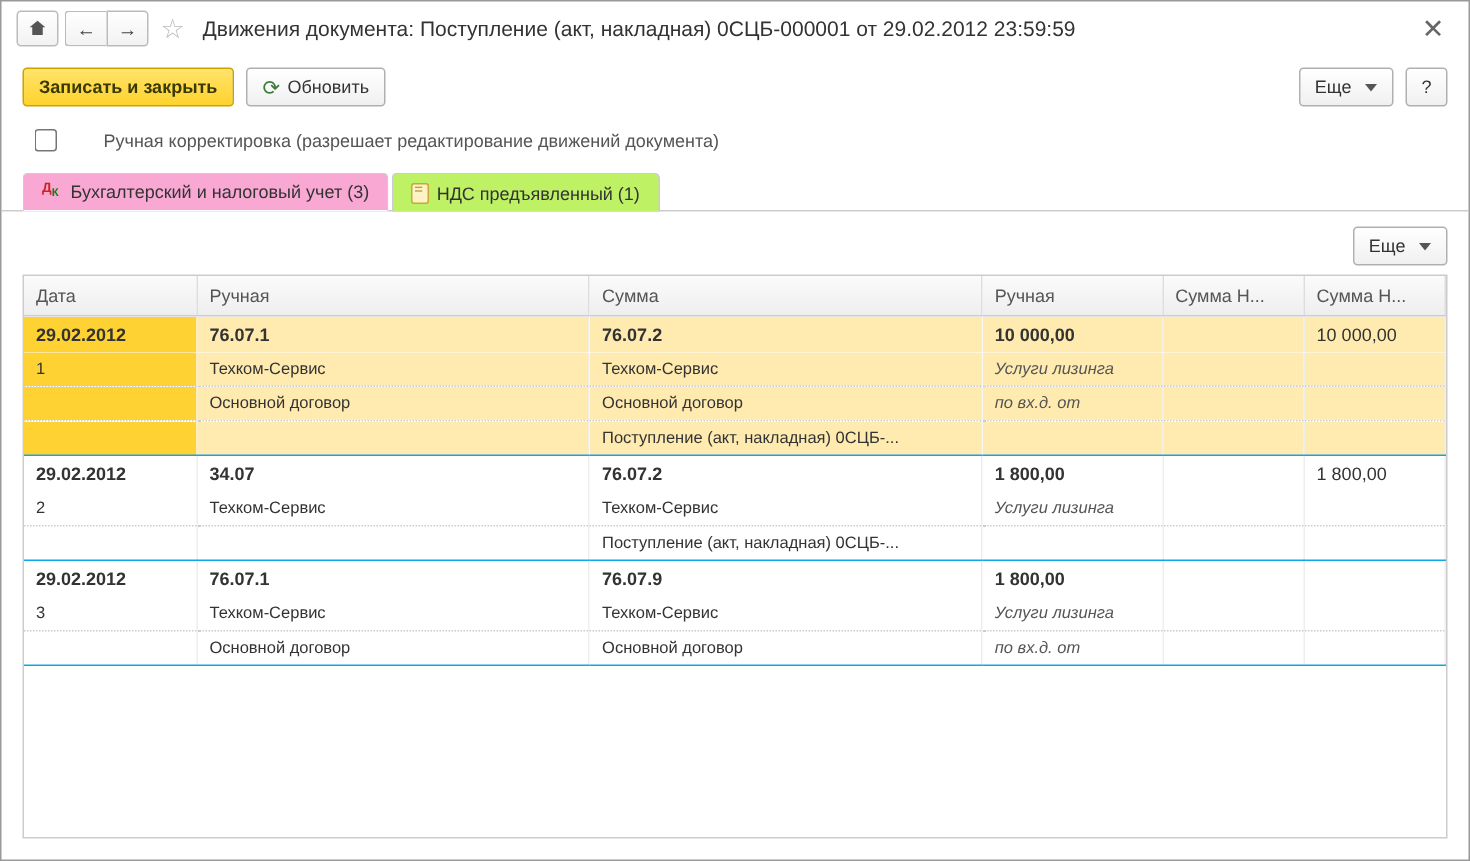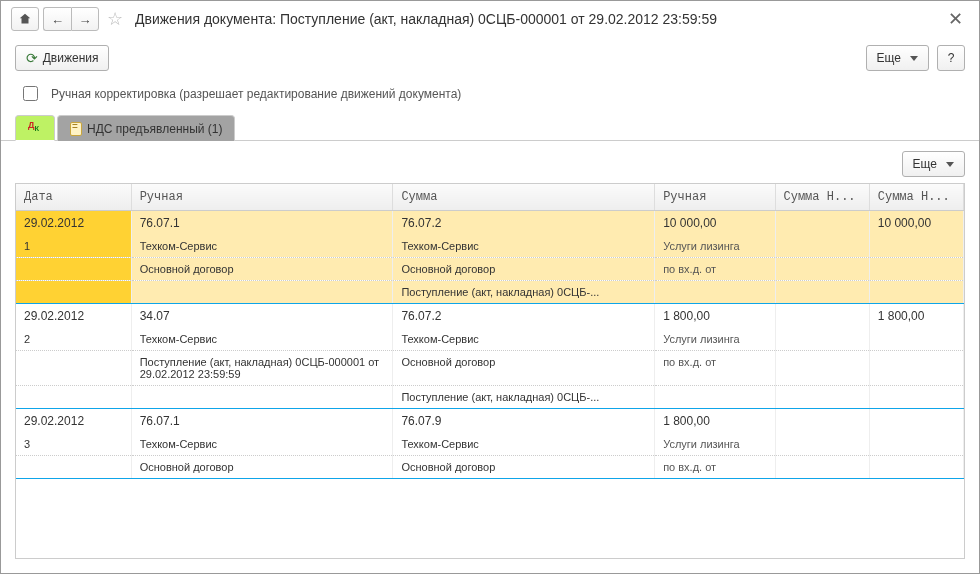--- a/index.html
+++ b/index.html
@@ -73,45 +73,45 @@
     content:"";
     border-left:4px solid transparent;
     border-right:4px solid transparent;
     border-top:5px solid #555;
     margin-left:4px;
   }
   .spacer { flex:1; }
   .checkbox-row {
     display:flex;
     align-items:center;
-    gap:10px;
+    gap:28px;
     padding: 4px 18px 10px;
     color:#555;
   }
   .checkbox-row input { width:15px; height:15px; }
   .tabs {
     display:flex;
     padding: 0 14px;
     border-bottom:1px solid #ccc;
   }
   .tab {
     border:1px solid #ccc;
     border-bottom:none;
     padding:5px 12px;
     margin-right:2px;
     border-radius:4px 4px 0 0;
-    background:#a3a3a3;
+    background:#bef264;
     display:flex;
     align-items:center;
     gap:5px;
     cursor:pointer;
     position: relative;
     top:1px;
   }
-  .tab.active { background:#bef264; border-bottom:1px solid #fff;justify-content:space-between; }
+  .tab.active { background:#f9a8d4; border-bottom:1px solid #fff;justify-content:space-between; }
   .tab-icon { width:14px; height:14px; display:inline-block; }
   .dk-icon { font-size:9px; line-height:9px; font-weight:bold; }
   .dk-icon .d{ color:#c22; }
   .dk-icon .k{ color:#187a18; }
   .sheet-icon { background:#fff3c5; border:1px solid #c9a53c; border-radius:2px; position:relative; width:12px; height:14px;}
   .sheet-icon::after { content:"="; position:absolute; top:-2px; left:1px; font-size:10px; color:#a78326;}
   .inner {
     padding: 10px 14px 14px;
     flex:1;
     display:flex;
@@ -129,35 +129,34 @@
     background:linear-gradient(#fbfbfb,#eee);
     border-bottom:1px solid #ccc;
     border-right:1px solid #ddd;
     text-align:left;
     padding:6px 8px;
     font-weight:normal;
     color:#555;
     white-space:nowrap;
     overflow:hidden;
     text-overflow:ellipsis;
-    font-family:Liberation Mono, monospace;
   }
   .grid td {
     padding:5px 8px;
     border-right:1px solid #eee;
     vertical-align:top;
     white-space:nowrap;
     overflow:hidden;
     text-overflow:ellipsis;
   }
   .row-sel td { background:#ffebb0; }
   .row-sel td:first-child { background:#ffd233; }
   .num-col { text-align:left; }
-  .bold { font-weight:normal; }
-  .italic { color:#555; }
+  .bold { font-weight:bold; }
+  .italic { font-style:italic; color:#555; }
   .dotrow td { border-bottom:1px dotted #ccc; }
   .subrow { font-size:11px; }
   .group-sep td { border-bottom:1px solid #0ea5e9; }
   col.c-date { width:110px;}
   col.c-deb { width:250px;}
   col.c-cred { width:250px;}
   col.c-sum { width:115px;}
   col.c-sn1 { width:90px;}
   col.c-sn2 { width:90px;}
   .refresh-icon { color:#3a7a3a; font-size:14px; }
@@ -182,41 +181,45 @@
       </div>
     </div>
     <div class="star">☆</div>
     <div class="title-text">Движения документа: Поступление (акт, накладная) 0СЦБ-000001 от 29.02.2012 23:59:59</div>
     <div class="close-x">
       <span>✕</span>
     </div>
   </div>
 
   <div class="toolbar">
+    <div class="btn btn-yellow">
+      <span>Записать и закрыть</span>
+    </div>
     <div class="btn">
       <span class="refresh-icon">⟳</span>
-      <span>Движения</span>
+      <span>Обновить</span>
     </div>
     <div class="spacer"></div>
     <div class="btn btn-more">
       <span>Еще</span>
     </div>
     <div class="btn" style="width:28px;justify-content:center;padding:0;">
       <span>?</span>
     </div>
   </div>
 
   <div class="checkbox-row">
     <input type="checkbox" style="">
     <span>Ручная корректировка (разрешает редактирование движений документа)</span>
   </div>
 
   <div class="tabs">
     <div class="tab active">
       <span class="tab-icon dk-icon"><span class="d">Д</span><sub class="k">К</sub></span>
+      <span>Бухгалтерский и налоговый учет (3)</span>
     </div>
     <div class="tab">
       <span class="tab-icon sheet-icon"></span>
       <span>НДС предъявленный (1)</span>
     </div>
   </div>
 
   <div class="inner">
     <div class="inner-toolbar">
       <div class="btn btn-more">
@@ -286,28 +289,20 @@
               <td class="num-col">1 800,00</td>
             </tr>
             <tr class=" subrow dotrow">
               <td class="num-col">2</td>
               <td style="white-space:nowrap">Техком-Сервис</td>
               <td>Техком-Сервис</td>
               <td class="italic num-col">Услуги лизинга</td>
               <td></td>
               <td></td>
             </tr>
-            <tr class=" subrow dotrow">
-              <td></td>
-              <td style="white-space:normal">Поступление (акт, накладная) 0СЦБ-000001 от 29.02.2012 23:59:59</td>
-              <td>Основной договор</td>
-              <td class="italic num-col">по вх.д.  от</td>
-              <td></td>
-              <td></td>
-            </tr>
             <tr class=" subrow group-sep">
               <td></td>
               <td style="white-space:nowrap"></td>
               <td>Поступление (акт, накладная) 0СЦБ-...</td>
               <td></td>
               <td></td>
               <td></td>
             </tr>
             <tr class="">
               <td class="bold">29.02.2012</td>

